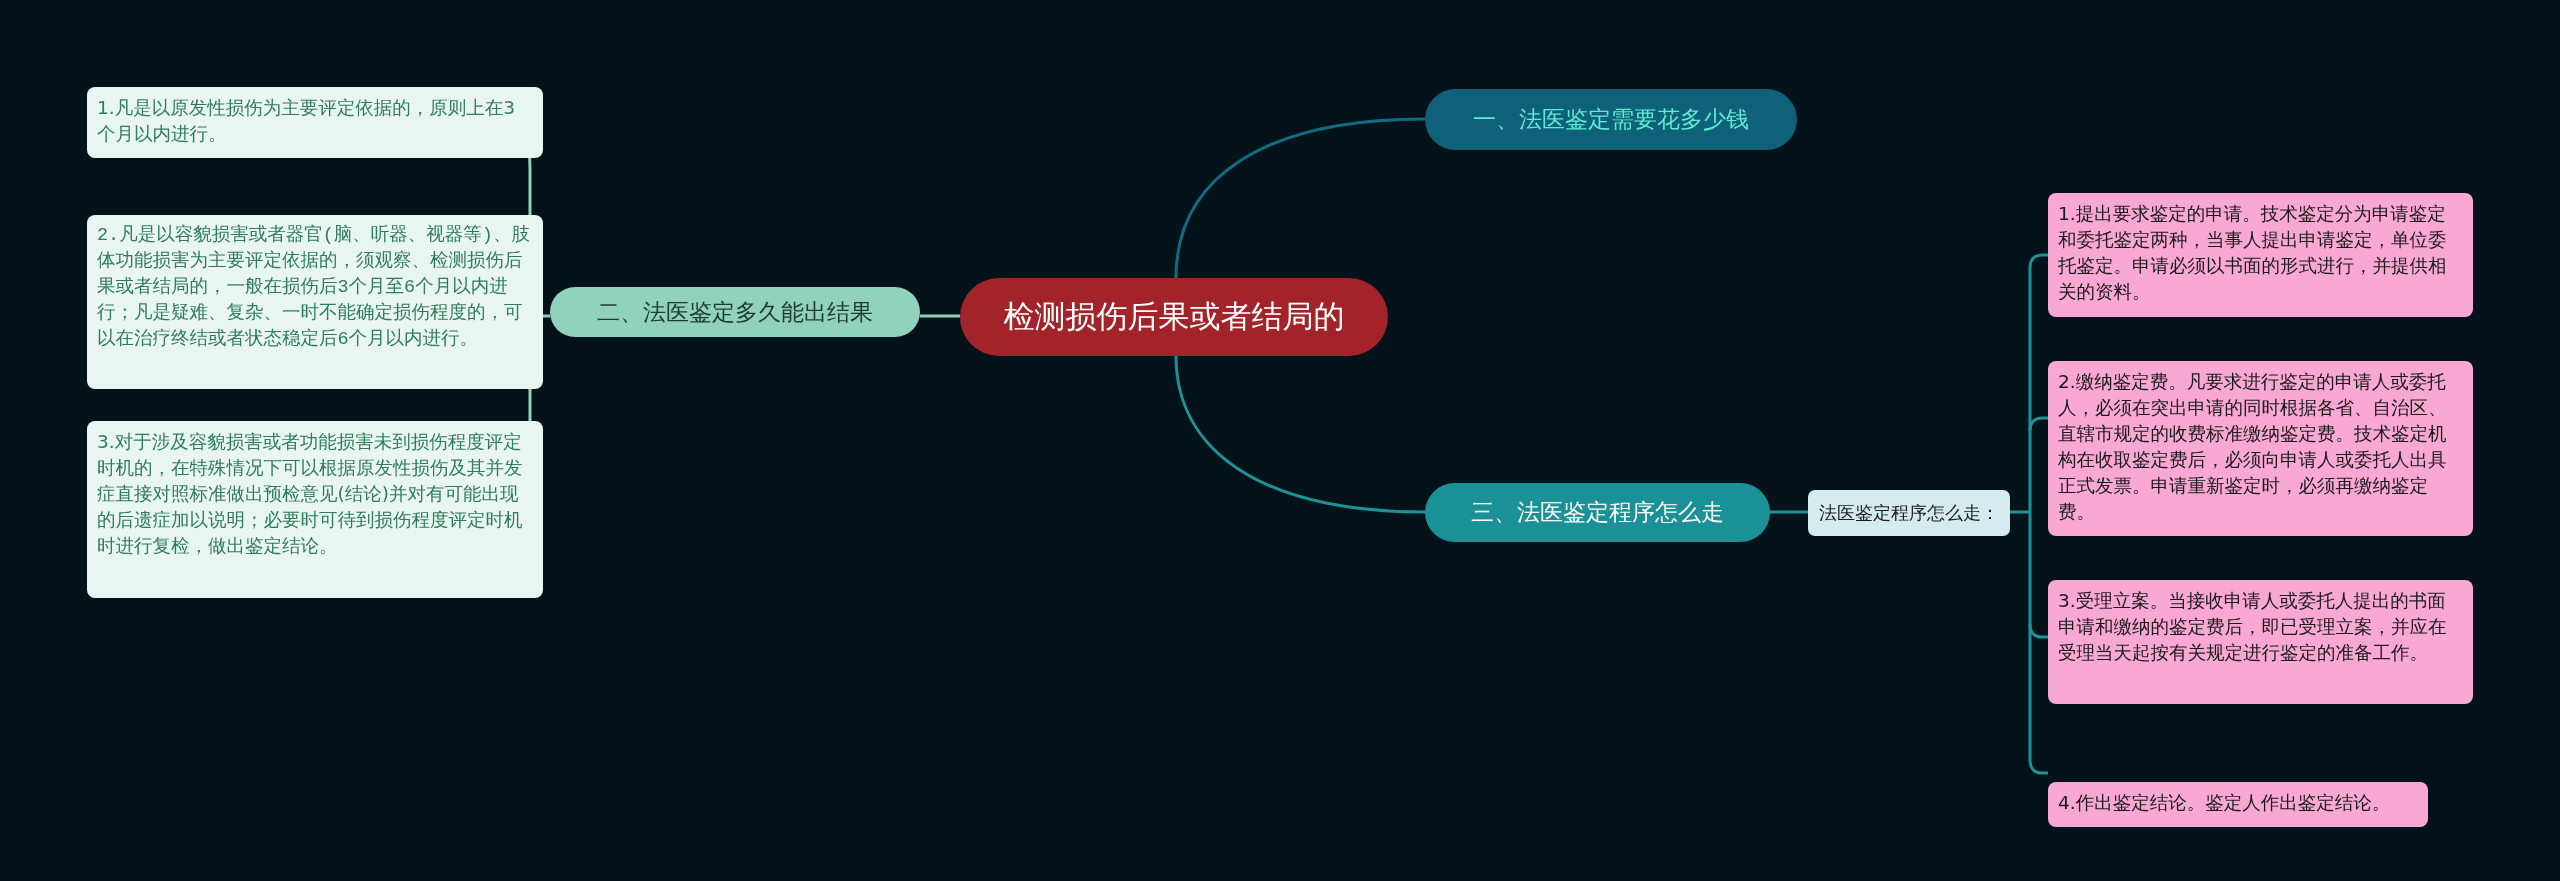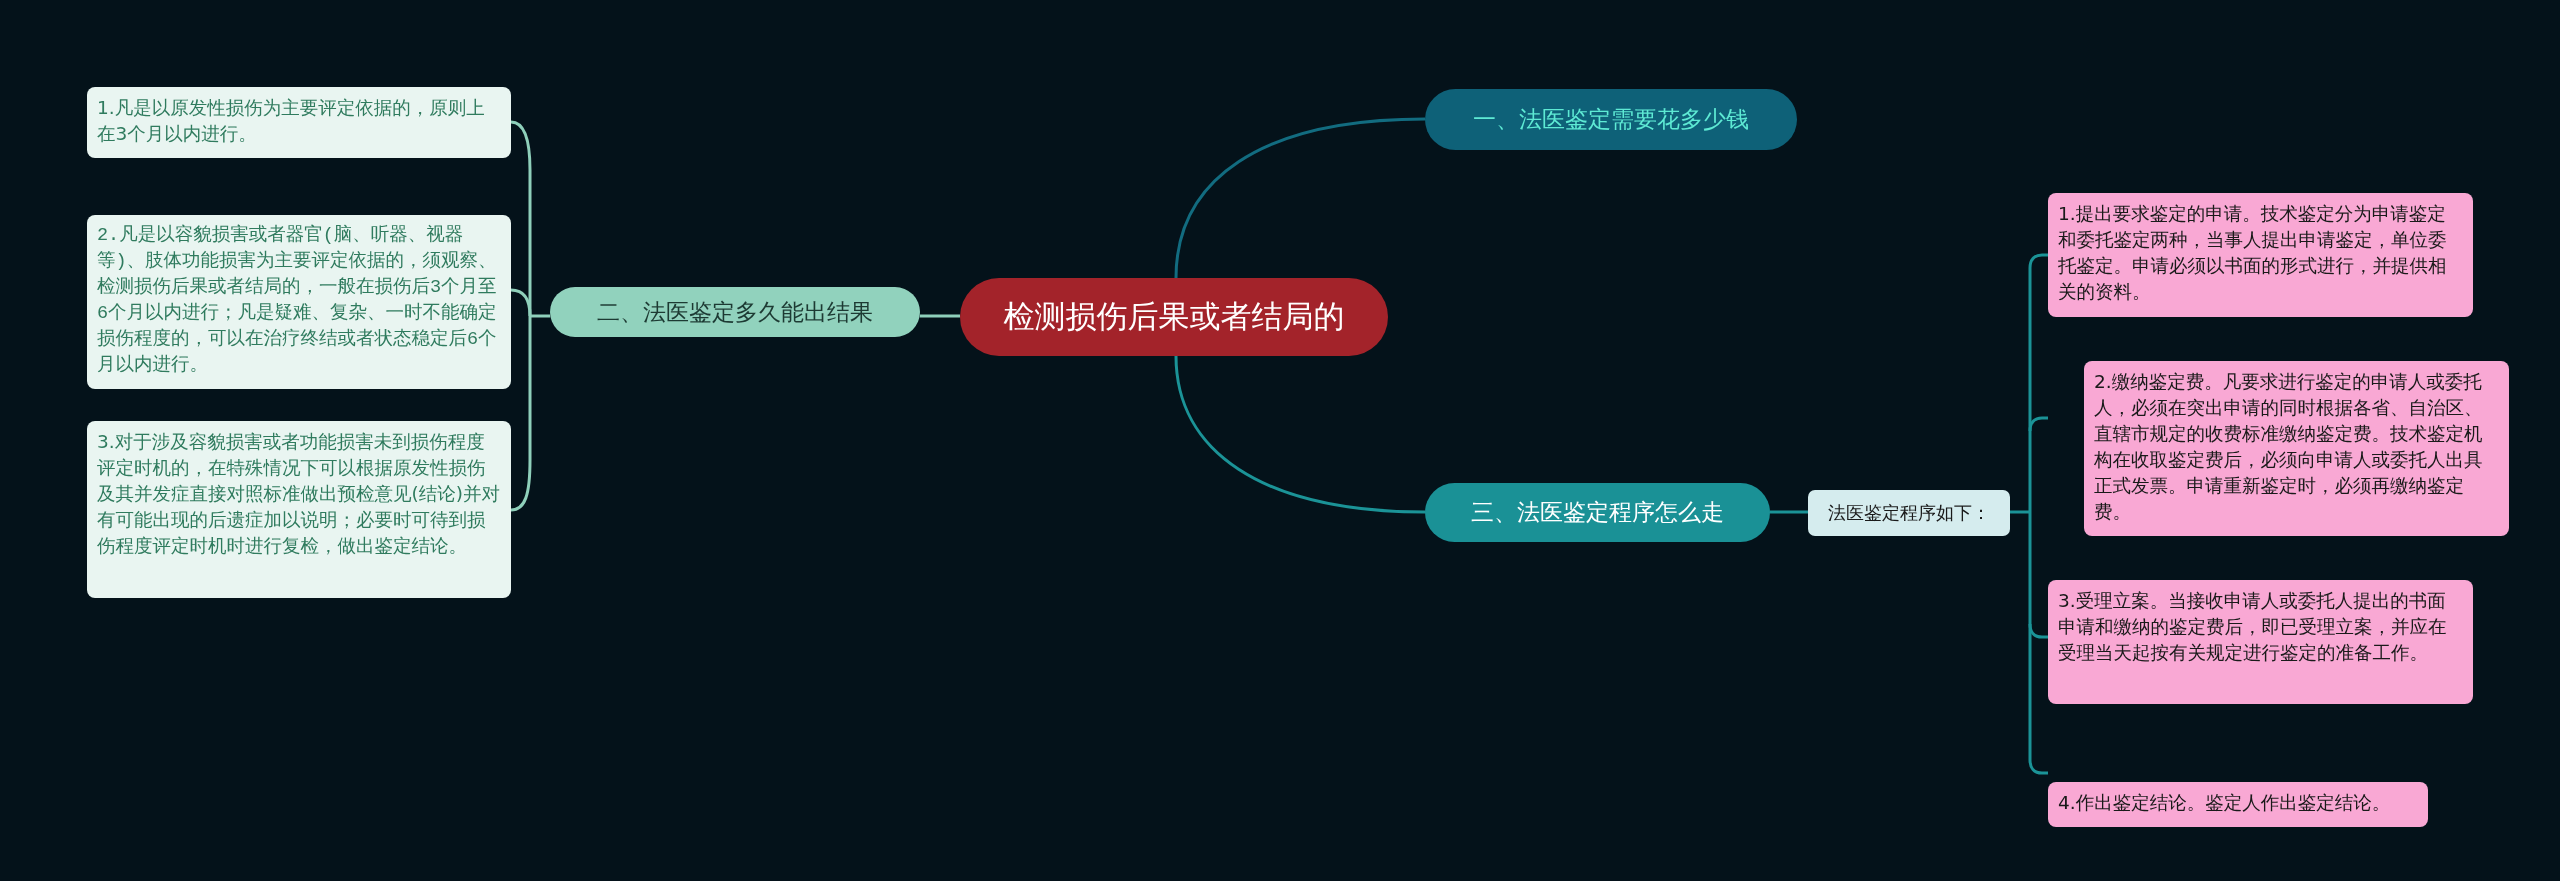--- a/index.html
+++ b/index.html
@@ -28,21 +28,21 @@
   .sub {
     left: 1808px; top: 490px; width: 202px; height: 46px;
     background: #d5ecee; border-radius: 7px;
     color: #1a1a1a; font-size: 18px;
     display: flex; align-items: center; justify-content: center;
   }
   .leaf {
     border-radius: 8px; font-size: 18.5px; line-height: 26px;
     padding: 8px 10px 8px 10px;
   }
-  .leaf-l { left: 87px; width: 424px; background: #e9f5f1; color: #2f7b5e; }
+  .leaf-l { left: 87px; width: 456px; background: #e9f5f1; color: #2f7b5e; }
   .leaf-r { left: 2048px; width: 425px; background: #f9a8d4; color: #1a1a1a; }
 </style>
 </head>
 <body>
 
 <svg class="links" width="2560" height="881">
 
   <path d="M1176 278 C1176 180, 1260 119, 1425 119" fill="none" stroke="#126c80" stroke-width="3"></path>
 
   <path d="M1176 356 C1176 450, 1260 512, 1425 512" fill="none" stroke="#1b9397" stroke-width="3"></path>
@@ -71,37 +71,37 @@
 
 <div class="node branch b-left">
   <span>二、法医鉴定多久能出结果</span>
 </div>
 
 <div class="node branch b-r3">
   <span>三、法医鉴定程序怎么走</span>
 </div>
 
 <div class="node sub">
-  <span>法医鉴定程序如下：</span>
+  <span>法医鉴定程序怎么走：</span>
 </div>
 
 <div class="node leaf leaf-l" style="top:87px; height:71px;">
   <span>1.凡是以原发性损伤为主要评定依据的，原则上在3个月以内进行。</span>
 </div>
 <div class="node leaf leaf-l" style="top:215px; height:174px;font-family:Liberation Mono, monospace;">
   <span>2.凡是以容貌损害或者器官(脑、听器、视器等)、肢体功能损害为主要评定依据的，须观察、检测损伤后果或者结局的，一般在损伤后3个月至6个月以内进行；凡是疑难、复杂、一时不能确定损伤程度的，可以在治疗终结或者状态稳定后6个月以内进行。</span>
 </div>
 <div class="node leaf leaf-l" style="top:421px; height:177px;">
   <span>3.对于涉及容貌损害或者功能损害未到损伤程度评定时机的，在特殊情况下可以根据原发性损伤及其并发症直接对照标准做出预检意见(结论)并对有可能出现的后遗症加以说明；必要时可待到损伤程度评定时机时进行复检，做出鉴定结论。</span>
 </div>
 
 <div class="node leaf leaf-r" style="top:193px; height:124px;">
   <span>1.提出要求鉴定的申请。技术鉴定分为申请鉴定和委托鉴定两种，当事人提出申请鉴定，单位委托鉴定。申请必须以书面的形式进行，并提供相关的资料。</span>
 </div>
-<div class="node leaf leaf-r" style="top:361px; height:175px;margin-left:36px;">
+<div class="node leaf leaf-r" style="top:361px; height:175px;">
   <span>2.缴纳鉴定费。凡要求进行鉴定的申请人或委托人，必须在突出申请的同时根据各省、自治区、直辖市规定的收费标准缴纳鉴定费。技术鉴定机构在收取鉴定费后，必须向申请人或委托人出具正式发票。申请重新鉴定时，必须再缴纳鉴定费。</span>
 </div>
 <div class="node leaf leaf-r" style="top:580px; height:124px;">
   <span>3.受理立案。当接收申请人或委托人提出的书面申请和缴纳的鉴定费后，即已受理立案，并应在受理当天起按有关规定进行鉴定的准备工作。</span>
 </div>
 <div class="node leaf leaf-r" style="top:782px; height:45px; width:380px;">
   <span>4.作出鉴定结论。鉴定人作出鉴定结论。</span>
 </div>
 
 </body></html>

